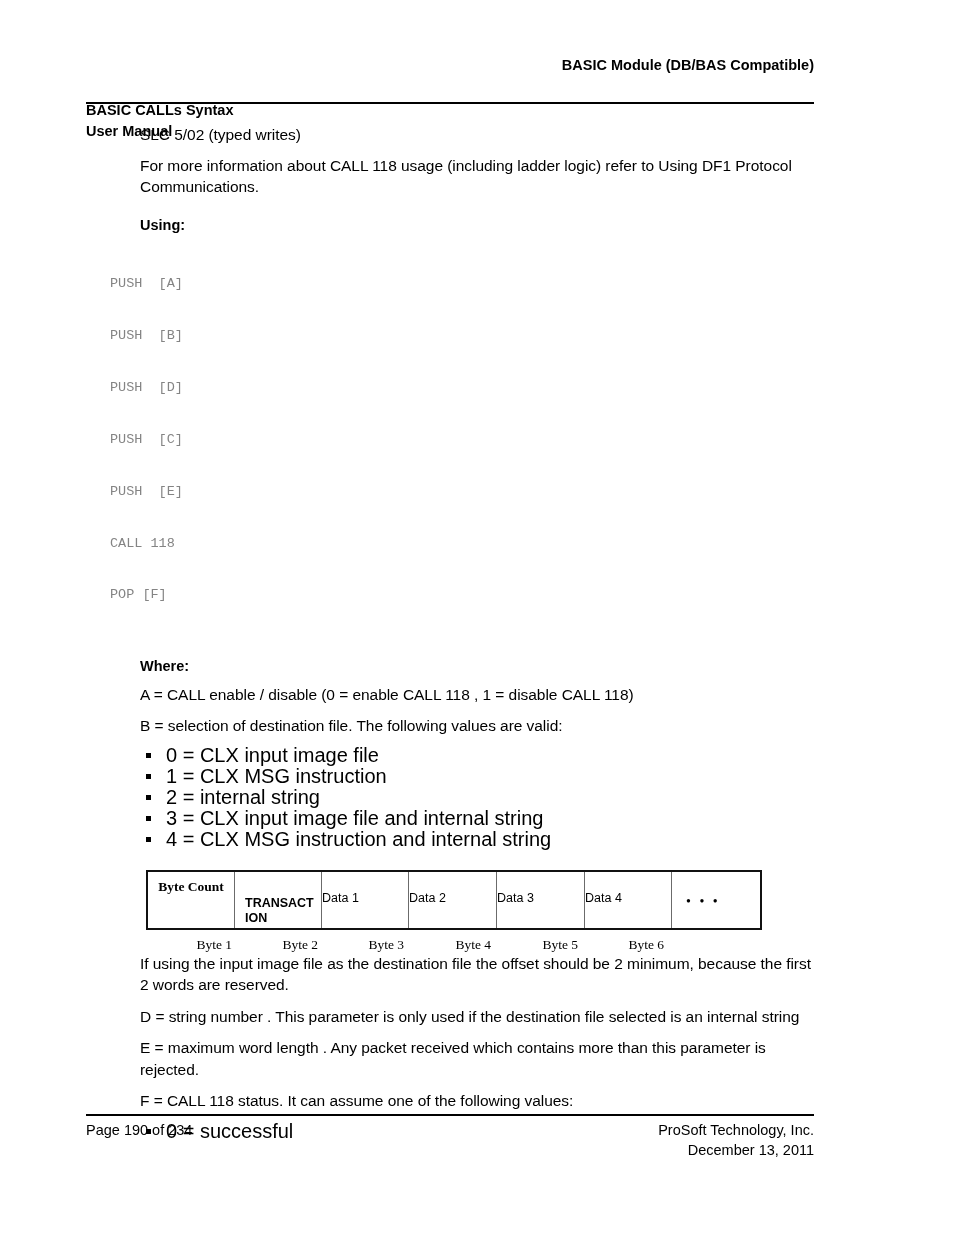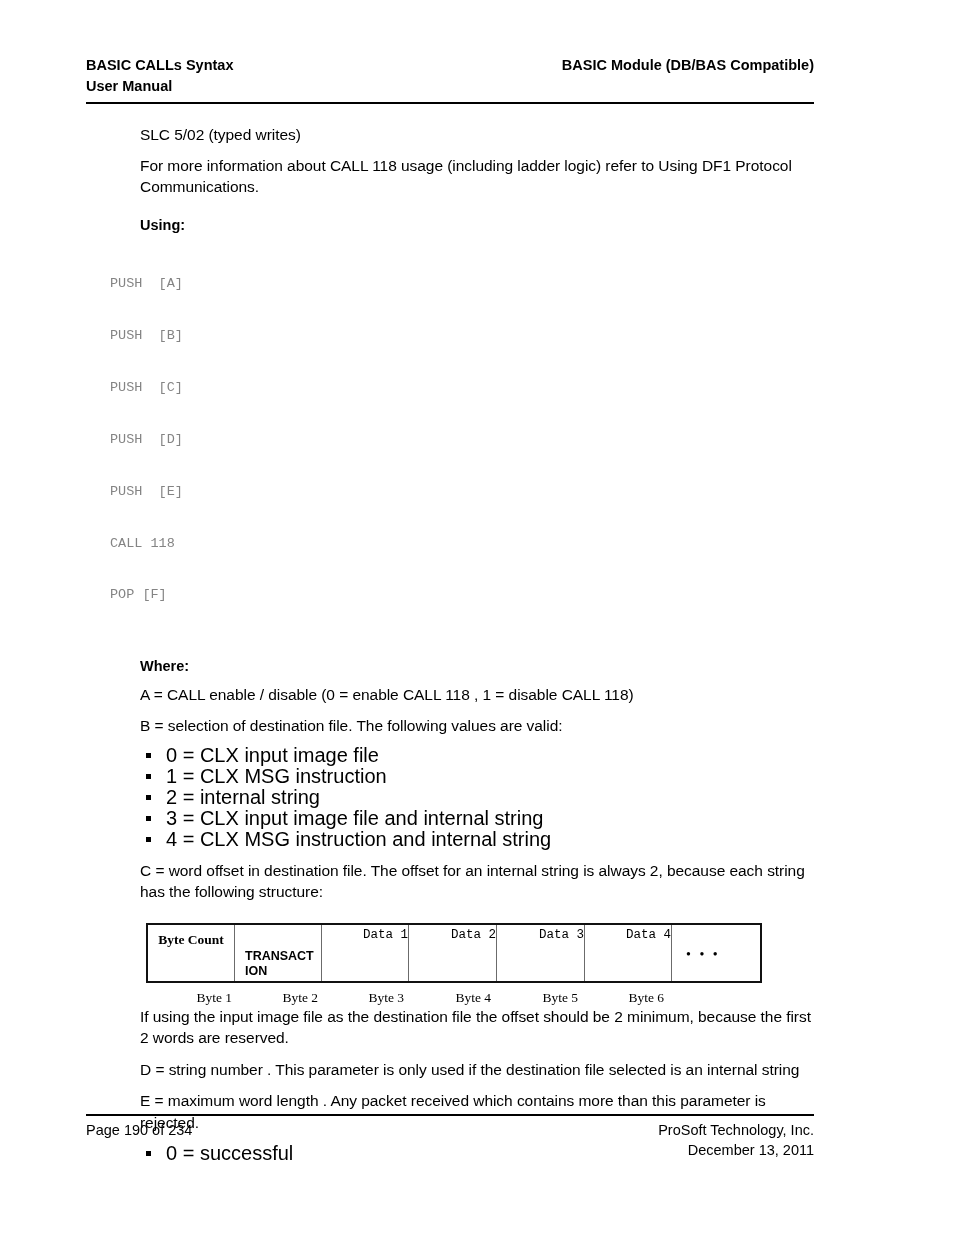--- a/index.html
+++ b/index.html
@@ -28,21 +28,21 @@
   .doc-header {
     position: absolute;
     left: 86px;
     top: 55px;
     width: 728px;
     display: flex;
     justify-content: space-between;
     align-items: flex-start;
   }
   .hdr-col { font-size: 14.5px; line-height: 21px; }
-  .hdr-left { text-align: left; }
+  .hdr-left { text-align: left; margin-top: 45px; }
   .hdr-right { text-align: right; }
   .hdr-left .l1 { font-weight: bold; }
   .hdr-left .l2 { font-weight: bold; }
   .hdr-right .l1 { font-weight: normal; }
   .hdr-right .l2 { font-weight: bold; }
   .diamond-sep { font-size: 13px; }
 
   .rule-top {
     position: absolute;
     left: 86px;
@@ -134,24 +134,24 @@
   .cell-serif-bold {
     display: block;
     text-align: center;
     font-family: "Liberation Serif", "DejaVu Serif", serif;
     font-weight: bold;
     font-size: 13.5px;
     padding-top: 7px;
   }
   .cell-serif {
     display: block;
-    text-align: right;
-    font-family: Liberation Mono, monospace;
+    text-align: left;
+    font-family: Liberation Sans, sans-serif;
     font-size: 12.5px;
-    padding-top: 3px;
+    padding-top: 19px;
   }
   .cell-sans-bold {
     display: block;
     text-align: left;
     font-family: "Liberation Sans", sans-serif;
     font-weight: bold;
     font-size: 12.5px;
     line-height: 15px;
     padding: 24px 0 0 10px;
     white-space: pre-line;
@@ -216,41 +216,40 @@
 
   <div class="content">
 
     <p class="body-par tight">SLC 5/02 (typed writes)</p>
     <p class="body-par">For more information about CALL 118 usage (including ladder logic) refer to Using DF1 Protocol Communications.</p>
 
     <h4 class="sub-head">Using:</h4>
     <div class="code-block">
       <div class="code-line">PUSH  [A]</div>
       <div class="code-line">PUSH  [B]</div>
+      <div class="code-line">PUSH  [D]</div>
       <div class="code-line">PUSH  [C]</div>
-      <div class="code-line">PUSH  [D]</div>
       <div class="code-line">PUSH  [E]</div>
       <div class="code-line">CALL 118</div>
       <div class="code-line">POP [F]</div>
     </div>
 
     <h4 class="sub-head where-head">Where:</h4>
 
     <p class="body-par tight">A = CALL enable / disable (0 = enable CALL 118 , 1 = disable CALL 118)</p>
     <p class="body-par tight">B = selection of destination file. The following values are valid:</p>
 
     <ul class="sq-list">
       <li><span class="sq"></span><span>0 = CLX input image file</span></li>
       <li><span class="sq"></span><span>1 = CLX MSG instruction</span></li>
       <li><span class="sq"></span><span>2 = internal string</span></li>
       <li><span class="sq"></span><span>3 = CLX input image file and internal string</span></li>
       <li><span class="sq"></span><span>4 = CLX MSG instruction and internal string</span></li>
     </ul>
 
-    <p class="body-par">C = word offset in destination file. The offset for an internal string is always 2, because each string has the following structure:</p>
 
     <div class="table-wrap">
       <table class="byte-table">
         <tbody>
             <tr>
           <td style="width:86px;">
             <span class="cell-serif-bold">Byte Count</span>
           </td>
           <td style="width:86px;">
             <span class="cell-sans-bold">TRANSACT
@@ -281,20 +280,21 @@
         <div class="bl" style="width:87px;">Byte 4</div>
         <div class="bl" style="width:87px;">Byte 5</div>
         <div class="bl" style="width:86px;">Byte 6</div>
         <div class="bl" style="width:88px;"></div>
       </div>
     </div>
 
     <p class="body-par post-table">If using the input image file as the destination file the offset should be 2 minimum, because the first 2 words are reserved.</p>
     <p class="body-par">D = string number . This parameter is only used if the destination file selected is an internal string</p>
     <p class="body-par">E = maximum word length . Any packet received which contains more than this parameter is rejected.</p>
+    <p class="body-par tight">F = CALL 118 status. It can assume one of the following values:</p>
 
     <ul class="sq-list">
       <li><span class="sq"></span><span>0 = successful</span></li>
 
     </ul>
 
   </div>
 
   <div class="rule-bottom"></div>
   <div class="doc-footer">

